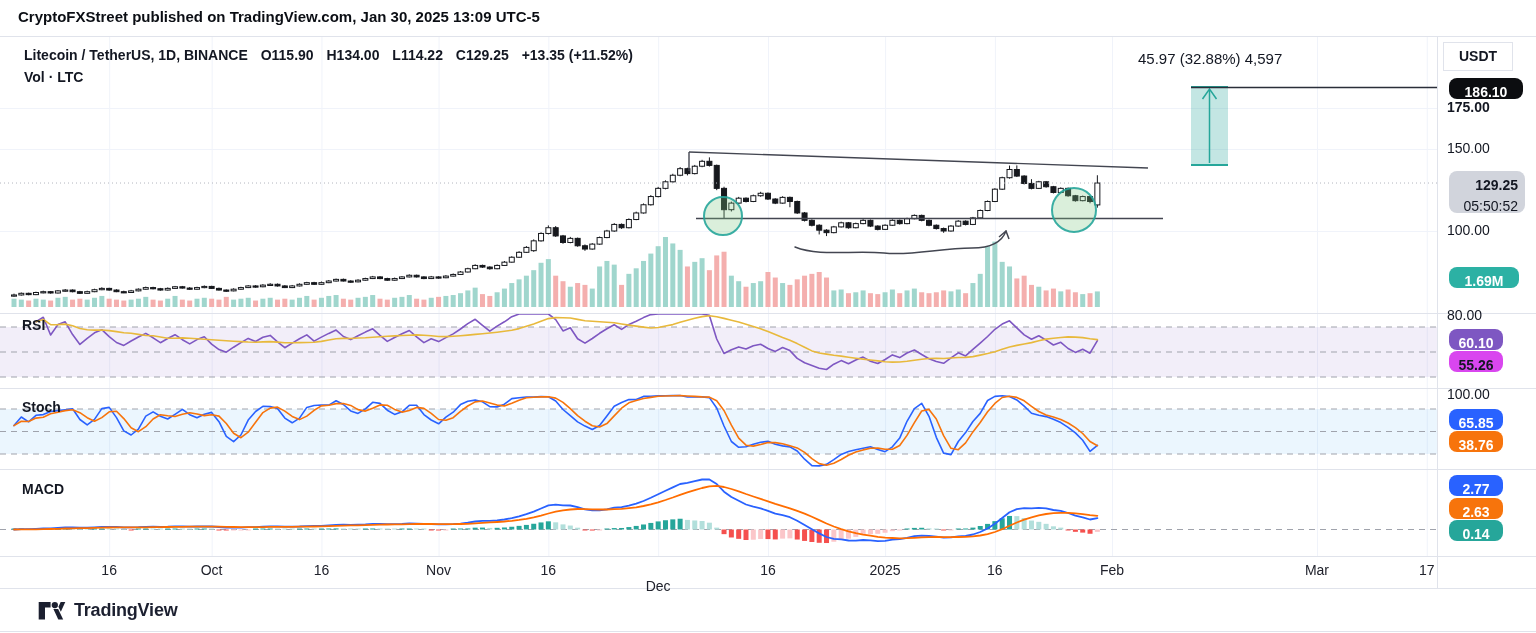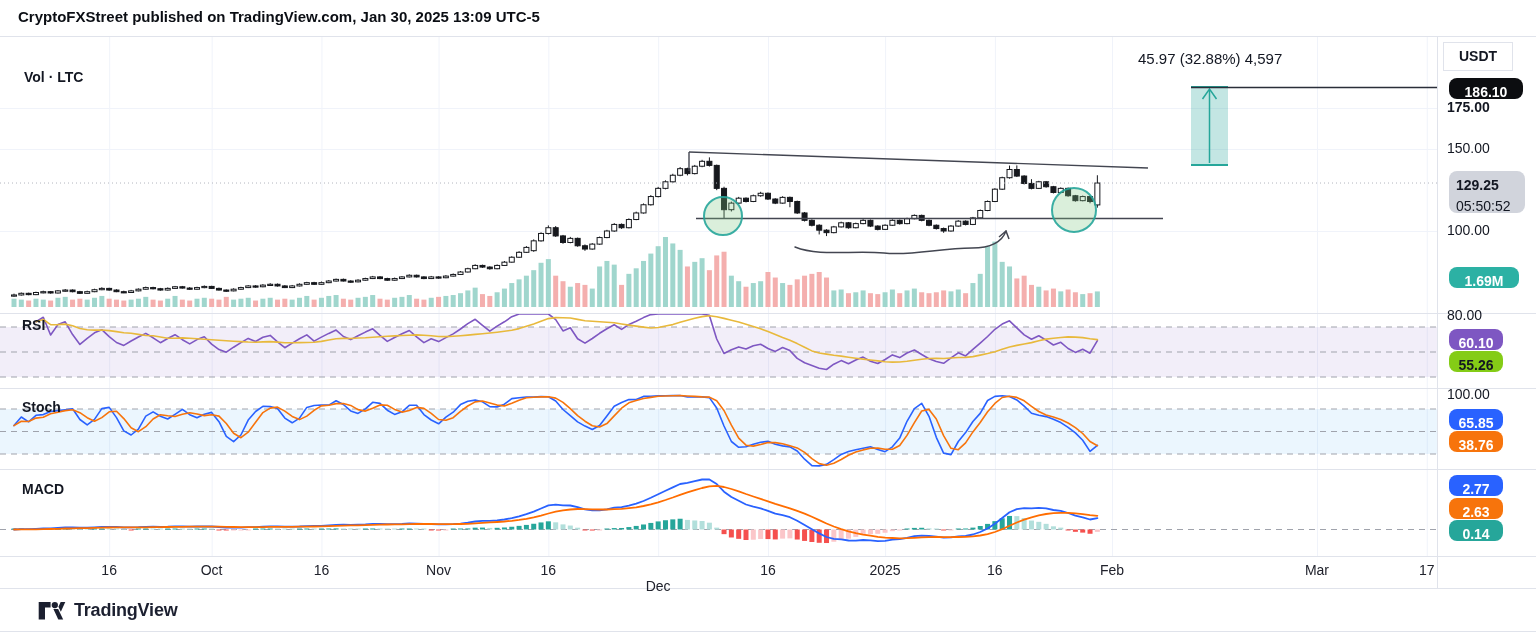--- a/index.html
+++ b/index.html
@@ -13,25 +13,25 @@
   .legend span{margin-right:9px;}
   .vol-legend{left:24px;top:69px;font-size:14px;font-weight:600;}
   .pane-label{font-size:14px;font-weight:600;}
   .measure-label{left:1138px;top:50px;font-size:15px;font-weight:500;}
   .usdt-btn{left:1443px;top:42px;width:70px;height:29px;border:1px solid #e0e3eb;border-radius:0;
             background:#fff;font-size:14px;font-weight:600;text-align:center;line-height:27px;cursor:pointer;}
   .tick{font-size:14px;font-weight:500;color:#131722;left:1447px;}
   .badge{left:1441px;padding:4px 7px;min-width:54px;height:21px;line-height:21px;font-size:14px;
          font-weight:700;color:#fff;text-align:center;border-radius:8px;margin-left:8px;}
   .badge-dark{background:#0c0d10;}
-  .badge-last{background:#d1d4dc;color:#131722;height:42px;line-height:21px;text-align:left;}
+  .badge-last{background:#d1d4dc;color:#131722;height:42px;line-height:21px;text-align:right;}
   .badge-last .timer{font-weight:400;}
   .badge-volume{background:#2cb1a4;}
   .badge-rsi{background:#7e57c2;}
-  .badge-rsima{background:#84cc16;color:#131722;}
+  .badge-rsima{background:#d946ef;color:#131722;}
   .badge-k{background:#2962ff;}
   .badge-d{background:#f7740c;}
   .badge-macd{background:#2962ff;}
   .badge-signal{background:#f7740c;}
   .badge-hist{background:#26a69a;}
   .xlab{font-size:14px;font-weight:500;text-align:center;width:44px;margin-left:-22px;color:#20222c;}
   .footer-brand{left:38px;top:600px;display:flex;align-items:center;gap:8px;}
   .footer-brand .brand-text{font-size:18px;font-weight:600;letter-spacing:-0.2px;color:#1c2030;}
 </style>
 </head>
@@ -687,20 +687,28 @@
         <line x1="1191" y1="87" x2="1228" y2="87" stroke="#26a69a" stroke-width="2"></line>
         <line x1="1191" y1="165" x2="1228" y2="165" stroke="#26a69a" stroke-width="2"></line>
         <line x1="1209.5" y1="163" x2="1209.5" y2="90" stroke="#26a69a" stroke-width="1.5"></line>
         <path d="M1202.5,99 L1209.5,89 L1216.5,99" fill="none" stroke="#26a69a" stroke-width="1.5"></path>
         <line x1="1191" y1="87.5" x2="1437" y2="87.5" stroke="#2a2e39" stroke-width="1.3"></line>
       </g>
     </svg>
 
   <div class="overlay watermark">CryptoFXStreet published on TradingView.com, Jan 30, 2025 13:09 UTC-5</div>
 
+  <div class="overlay legend">
+    <span>Litecoin / TetherUS, 1D, BINANCE</span>
+    <span>O115.90</span>
+    <span>H134.00</span>
+    <span>L114.22</span>
+    <span>C129.25</span>
+    <span>+13.35 (+11.52%)</span>
+  </div>
   <div class="overlay vol-legend">Vol · LTC</div>
 
   <div class="overlay measure-label">45.97 (32.88%) 4,597</div>
 
   <div class="overlay pane-label" style="left:22px;top:317px;">RSI</div>
   <div class="overlay pane-label" style="left:22px;top:399px;">Stoch</div>
   <div class="overlay pane-label" style="left:22px;top:481px;">MACD</div>
 
   <div class="overlay usdt-btn">USDT</div>
 

